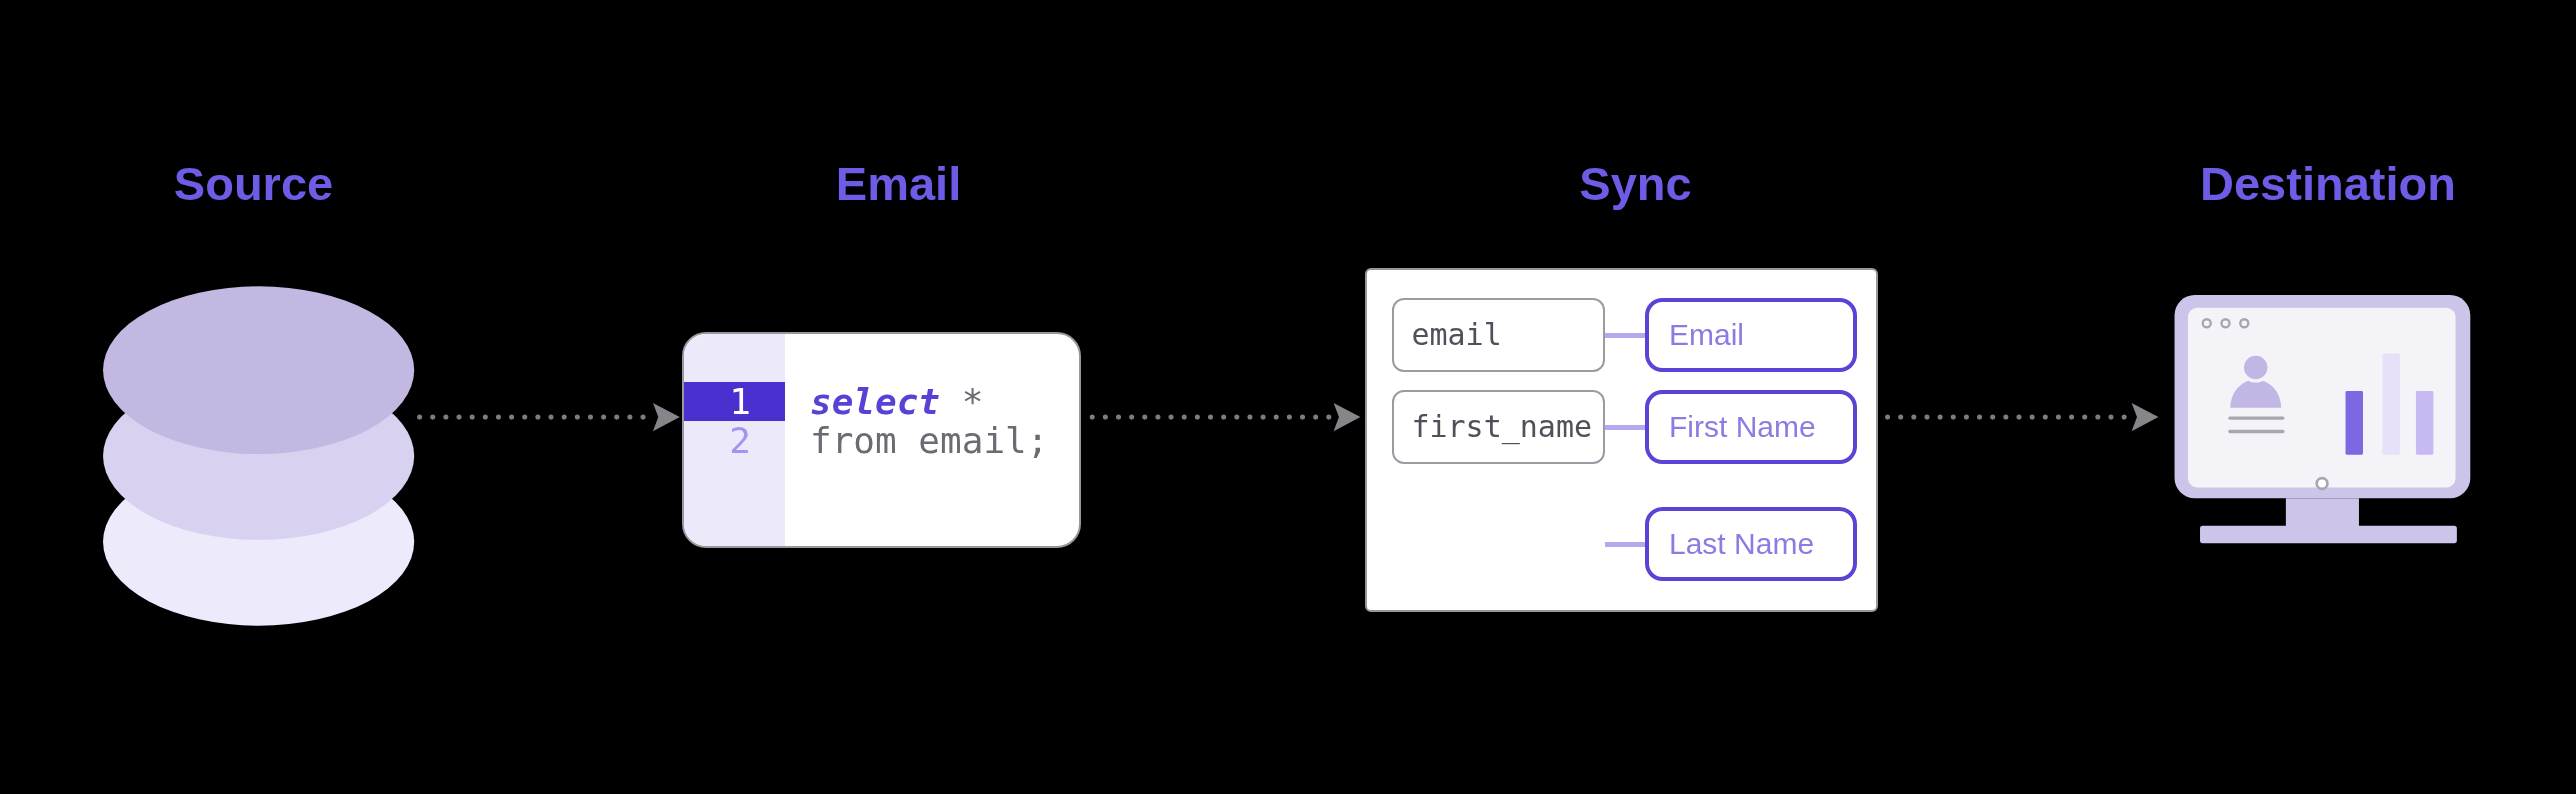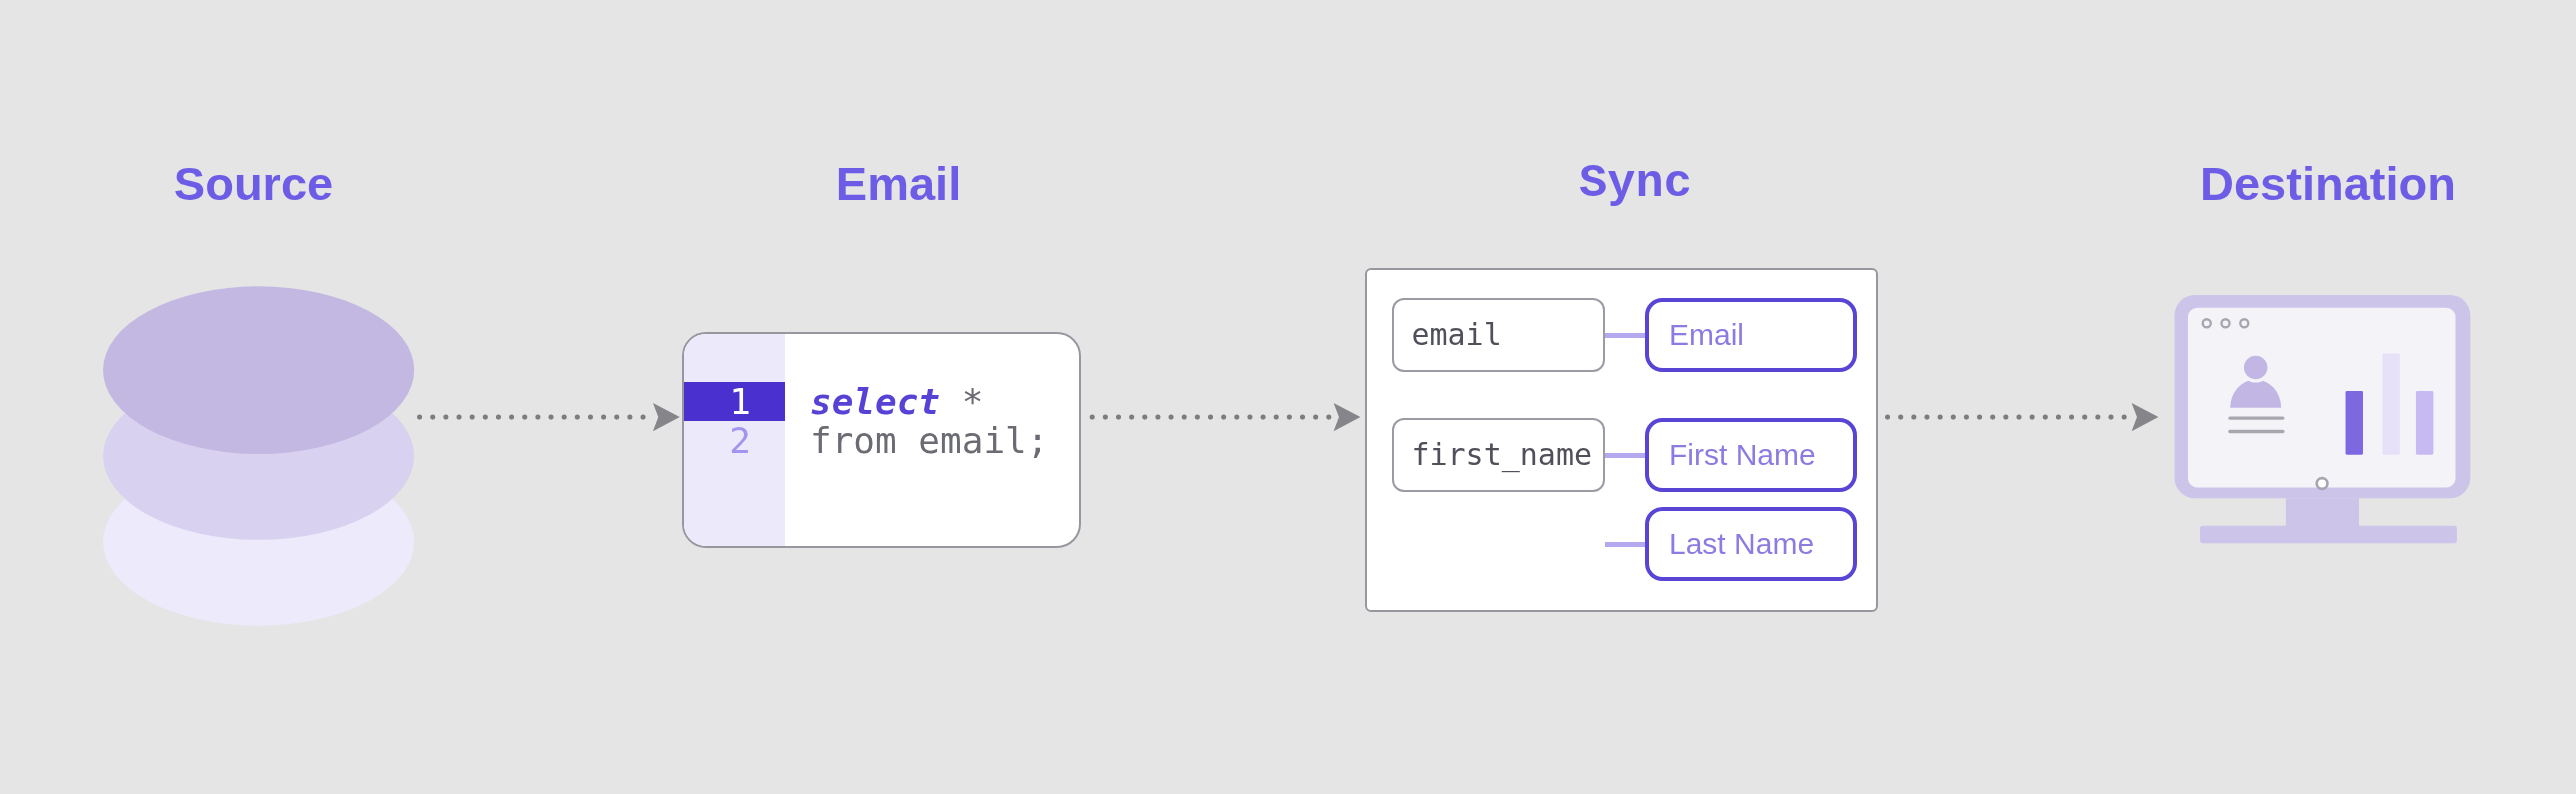--- a/index.html
+++ b/index.html
@@ -1,40 +1,40 @@
 <!DOCTYPE html>
 <html style="font-size:10.7px"><head>
 <meta charset="utf-8">
 <style>
   html, body { margin: 0; padding: 0; background: #ffffff; }
   .canvas {
     position: relative;
     width: 2576px;
     height: 794px;
-    background: #e5e5e5;
+    background: #000000;
     overflow: hidden;
     font-family: "Liberation Sans", sans-serif;
   }
   .layer { position: absolute; left: 0; top: 0; }
 
   
   .stage-title {
     position: absolute;
     top: 152px;
     height: 64px;
     line-height: 64px;
     font-size: 47px;
     font-weight: 700;
     color: #6d5ce6;
     text-align: center;
     letter-spacing: 0px;
   }
   .title-source      { left: 86px;  width: 335px; }
   .title-model       { left: 731px; width: 335px; }
-  .title-sync        { left: 1468px; width: 335px; font-family: Liberation Mono, monospace; }
+  .title-sync        { left: 1468px; width: 335px; }
   .title-destination { left: 2127px; width: 402px; }
 
   
   .model-box {
     position: absolute;
     left: 682px; top: 332px;
     width: 399px; height: 216px;
     box-sizing: border-box;
     background: #ffffff;
     border: 2px solid #97979f;
@@ -81,21 +81,21 @@
     position: absolute;
     left: 1365px; top: 268px;
     width: 513px; height: 344px;
     box-sizing: border-box;
     background: #ffffff;
     border: 2px solid #97979f;
     border-radius: 6px;
   }
   .map-row { position: absolute; left: 0; width: 513px; height: 74px; }
   .map-row-0 { top: 28px; }
-  .map-row-1 { top: 148px; }
+  .map-row-1 { top: 120px; }
   .map-row-2 { top: 237px; }
   .src-pill {
     position: absolute;
     left: 25px; top: 0;
     width: 213px; height: 74px;
     box-sizing: border-box;
     border: 2px solid #9b9ba3;
     border-radius: 12px;
     background: #ffffff;
     padding-left: 17.4px;

